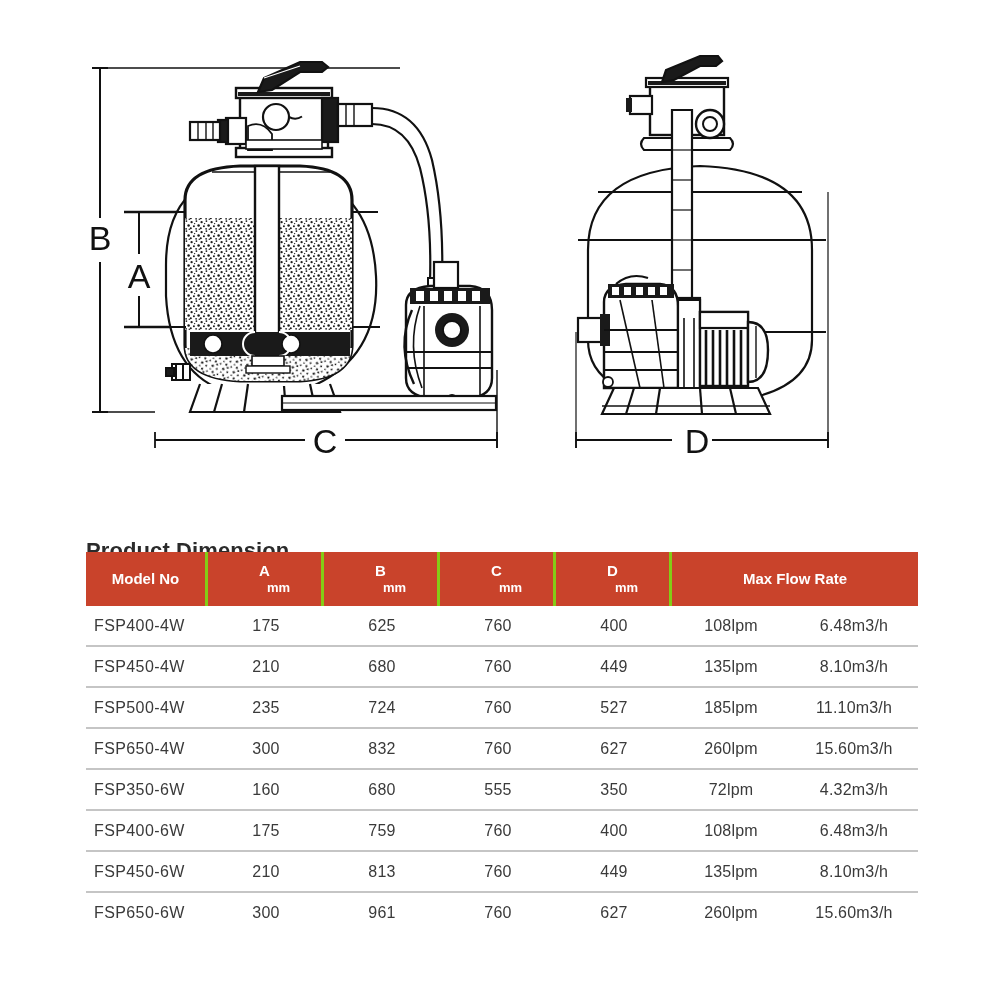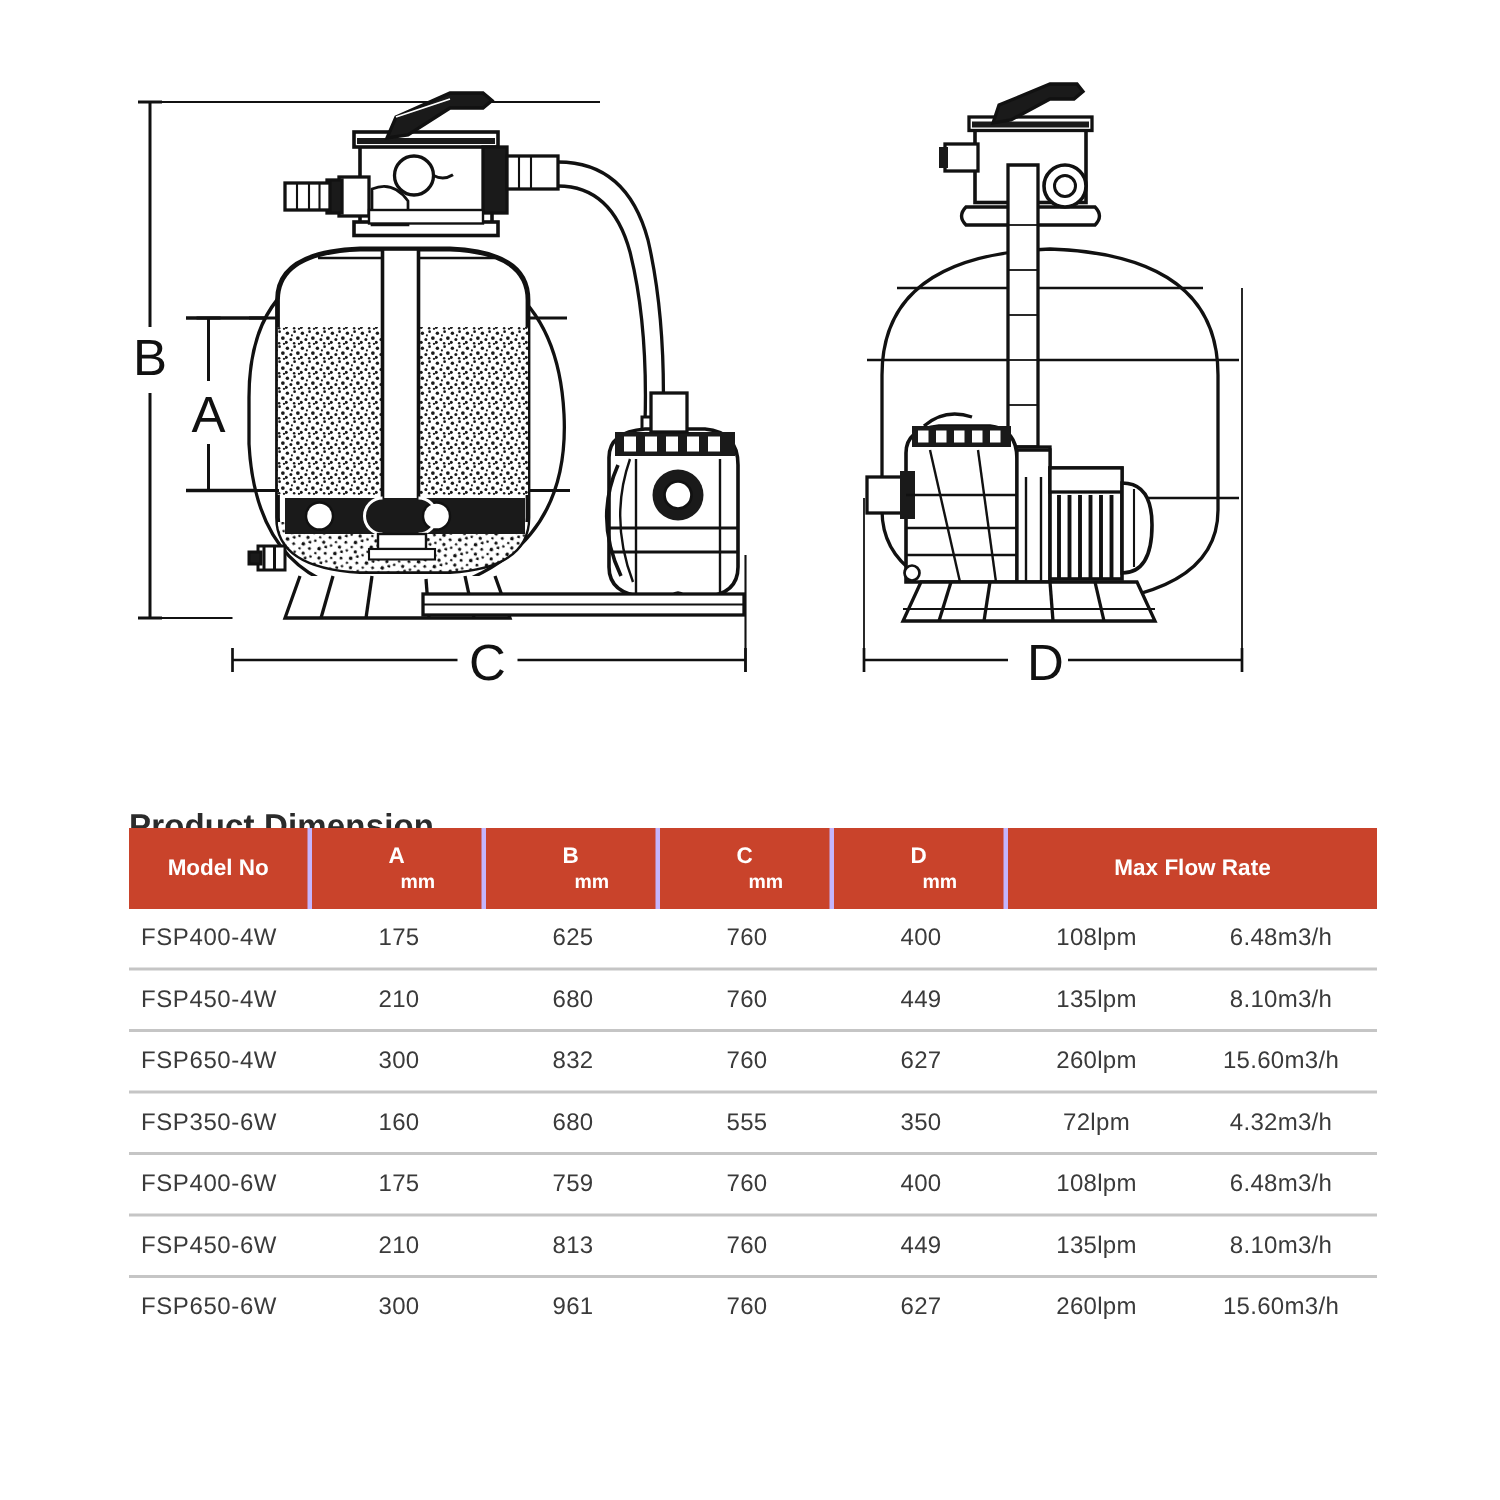--- a/index.html
+++ b/index.html
@@ -55,21 +55,21 @@
   }
   table.dim-table thead th {
     background: #c9432b;
     color: #ffffff;
     font-size: 14px;
     font-weight: bold;
     text-align: center;
     padding: 0;
     height: 54px;
     vertical-align: middle;
-    border-right: 3px solid #c4b5fd;
+    border-right: 3px solid #84cc16;
     line-height: 1.25;
   }
   table.dim-table thead th:last-child {
     border-right: none;
     text-align: center;
   }
   table.dim-table thead th .hdr-letter {
     display: block;
     font-size: 15px;
     font-weight: bold;
@@ -449,20 +449,29 @@
         <tr>
           <td class="model-cell">FSP450-4W</td>
           <td>210</td>
           <td>680</td>
           <td>760</td>
           <td>449</td>
           <td>135lpm</td>
           <td>8.10m3/h</td>
         </tr>
         <tr>
+          <td class="model-cell">FSP500-4W</td>
+          <td>235</td>
+          <td>724</td>
+          <td>760</td>
+          <td>527</td>
+          <td>185lpm</td>
+          <td>11.10m3/h</td>
+        </tr>
+        <tr>
           <td class="model-cell">FSP650-4W</td>
           <td>300</td>
           <td>832</td>
           <td>760</td>
           <td>627</td>
           <td>260lpm</td>
           <td>15.60m3/h</td>
         </tr>
         <tr>
           <td class="model-cell">FSP350-6W</td>

